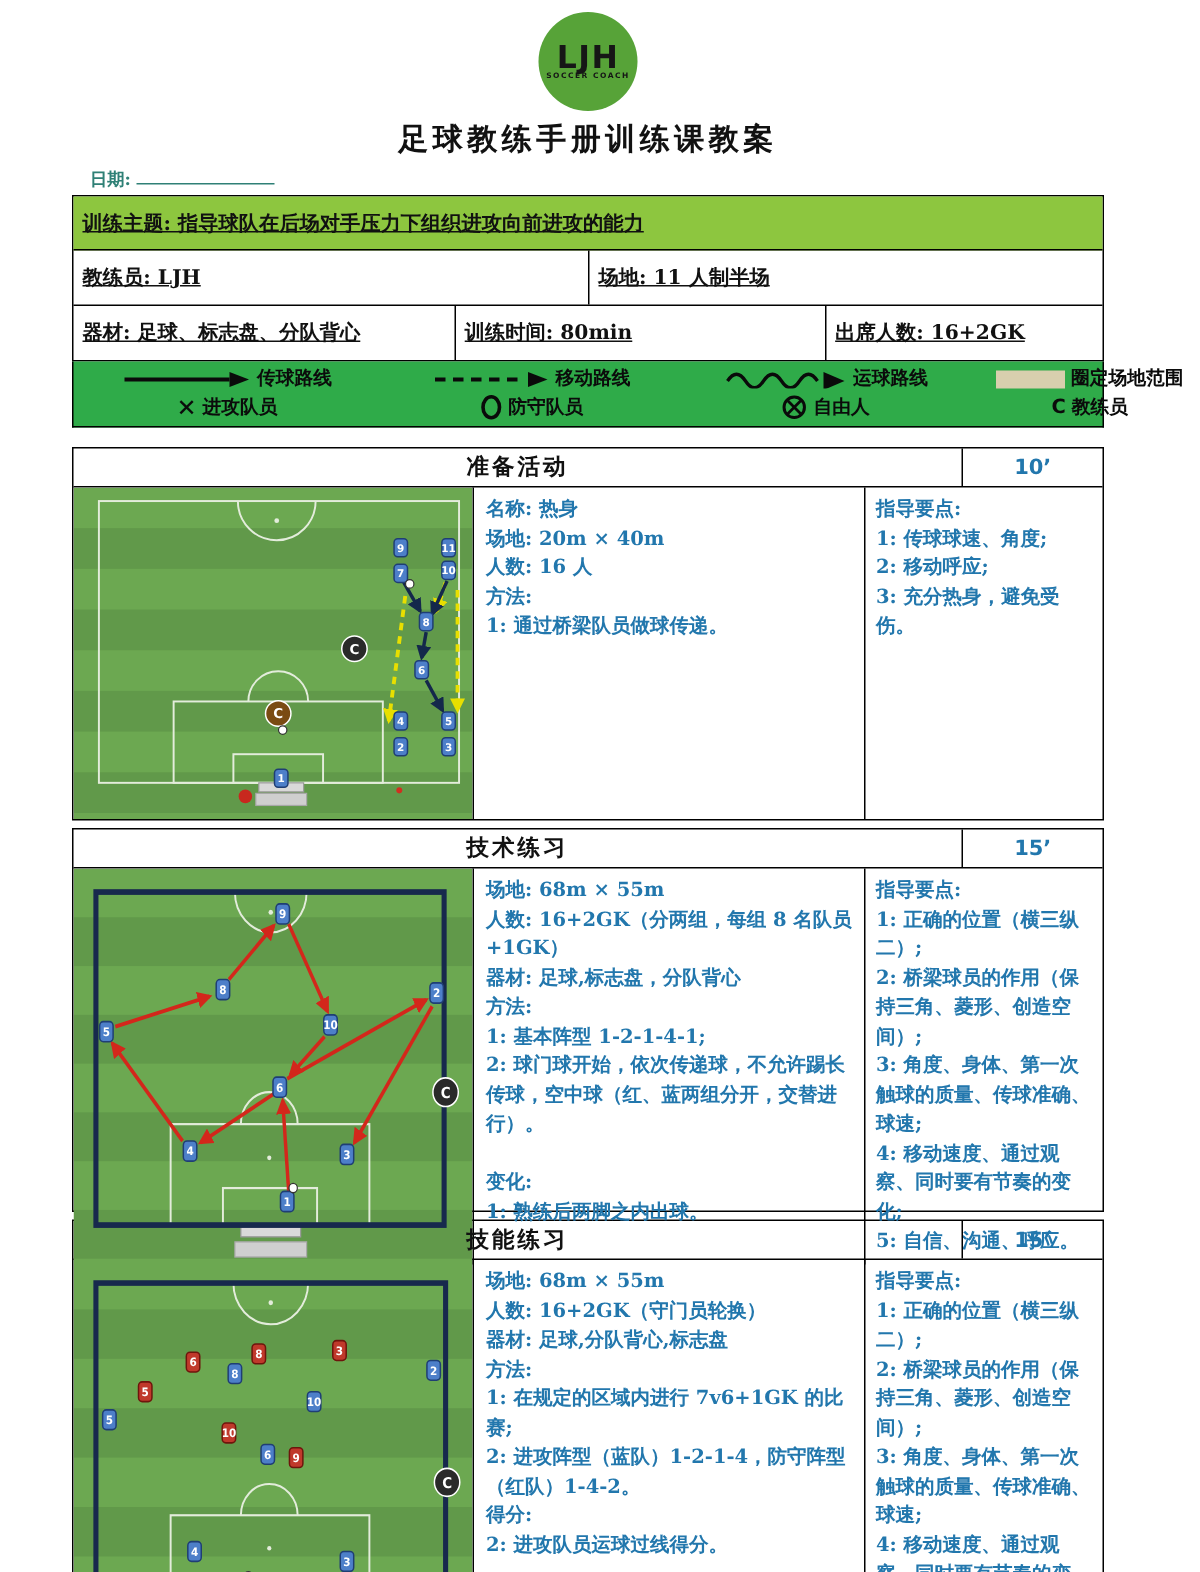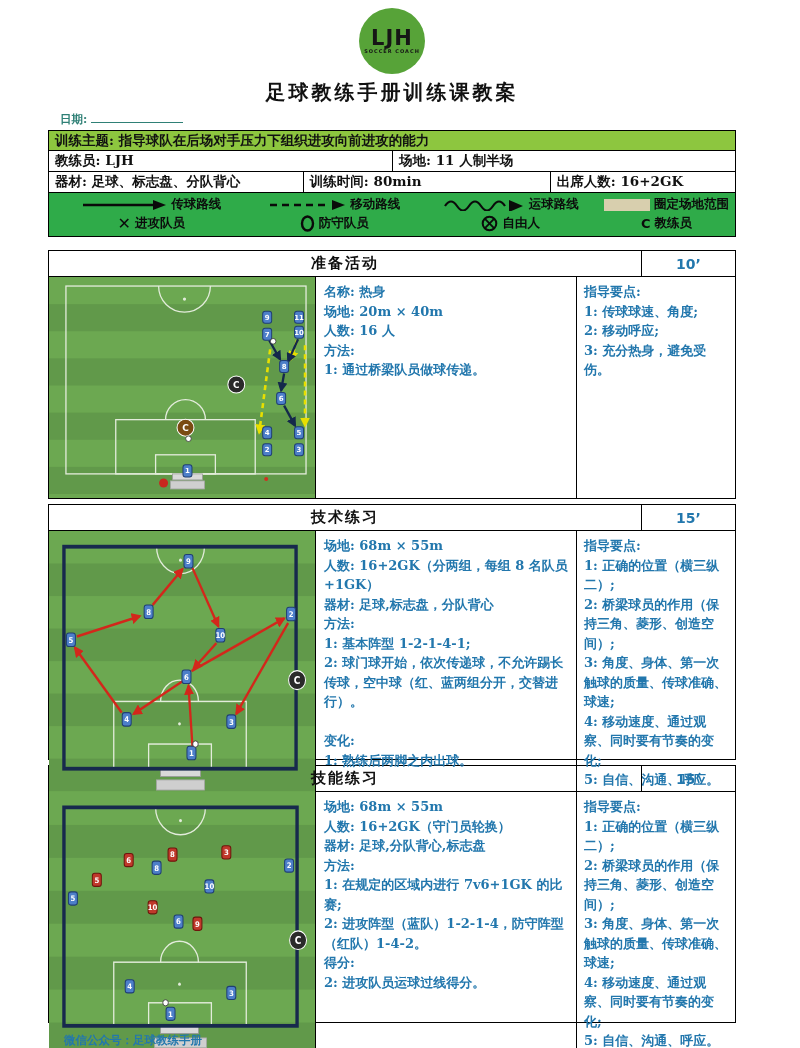--- a/index.html
+++ b/index.html
@@ -8,29 +8,29 @@
   
   .logo{width:66px;height:66px;border-radius:50%;background:#57a338;margin:0 auto;
         display:flex;flex-direction:column;align-items:center;justify-content:center;}
   .logo .l1{font-family:"DejaVu Sans","Liberation Sans",sans-serif;font-weight:bold;font-size:21px;color:#161616;line-height:20px;letter-spacing:1px;}
   .logo .l2{font-family:"DejaVu Sans","Liberation Sans",sans-serif;font-weight:bold;font-size:5px;color:#161616;letter-spacing:1px;}
   .title{text-align:center;font-size:20px;font-weight:bold;letter-spacing:3px;margin-top:5px;}
   .date-row{margin:5px 0 3px 12px;font-size:11.5px;font-weight:bold;color:#2f8076;}
   .date-blank{display:inline-block;width:92px;border-bottom:1.4px solid #2f8076;height:11px;margin-left:4px;}
   
   .info{border:1.6px solid #000;font-size:13.5px;font-weight:bold;}
-  .info .cell{padding:3px 6px;box-sizing:border-box;height:20px;display:flex;align-items:center;}
+  .info .cell{padding:3px 6px;box-sizing:border-box;height:36px;display:flex;align-items:center;text-decoration:underline;}
   .row-topic{background:#8dc63f;border-bottom:1.6px solid #000;}
   .row2{display:grid;grid-template-columns:50% 50%;border-bottom:1.6px solid #000;}
   .row2 .cell+.cell{border-left:1.6px solid #000;text-align:center;}
   .row3{display:grid;grid-template-columns:37% 36% 27%;}
   .row3 .cell+.cell{border-left:1.6px solid #000;}
   
   .legend{background:#2fab49;border:1.6px solid #000;border-top:none;padding:3px 4px 4px 4px;}
-  .legend-row{display:grid;grid-template-columns:29% 25% 27% 19%;align-items:center;}
+  .legend-row{display:grid;grid-template-columns:29% 25% 27% 19%;align-items:center;gap:20px;}
   .legend-item{display:flex;align-items:center;justify-content:center;gap:4px;font-size:12.5px;font-weight:bold;color:#0b0b0b;height:17px;}
   .legend svg{display:block;}
   .xmark{font-family:"DejaVu Sans",sans-serif;font-weight:bold;font-size:16px;line-height:14px;}
   .cmark{font-family:"DejaVu Sans",sans-serif;font-weight:bold;font-size:13px;}
   .areabox{width:46px;height:12px;background:#d8cfae;}
   
   .section{border:1.6px solid #000;margin-top:13px;}
   .section+.section{margin-top:5px;}
   .sec-header{display:grid;grid-template-columns:1fr 94px;border-bottom:1.6px solid #000;height:25px;}
   .sec-title{display:flex;align-items:center;justify-content:center;font-size:15px;font-weight:bold;letter-spacing:2px;}

